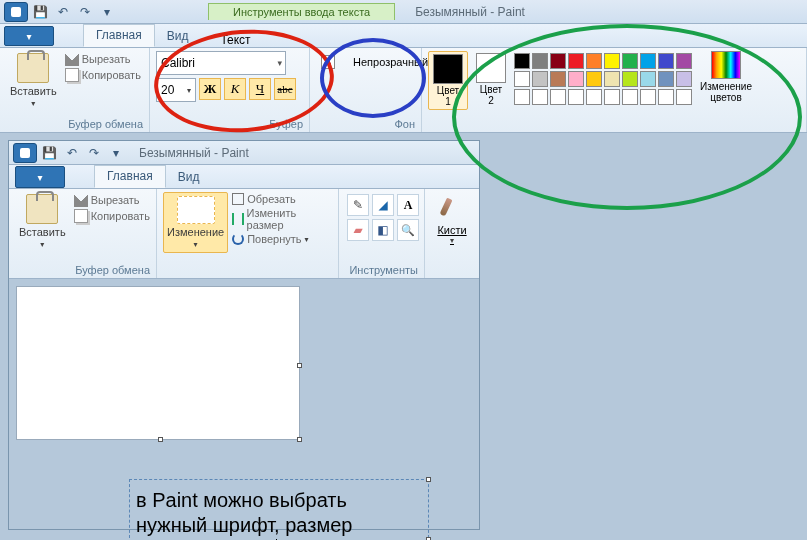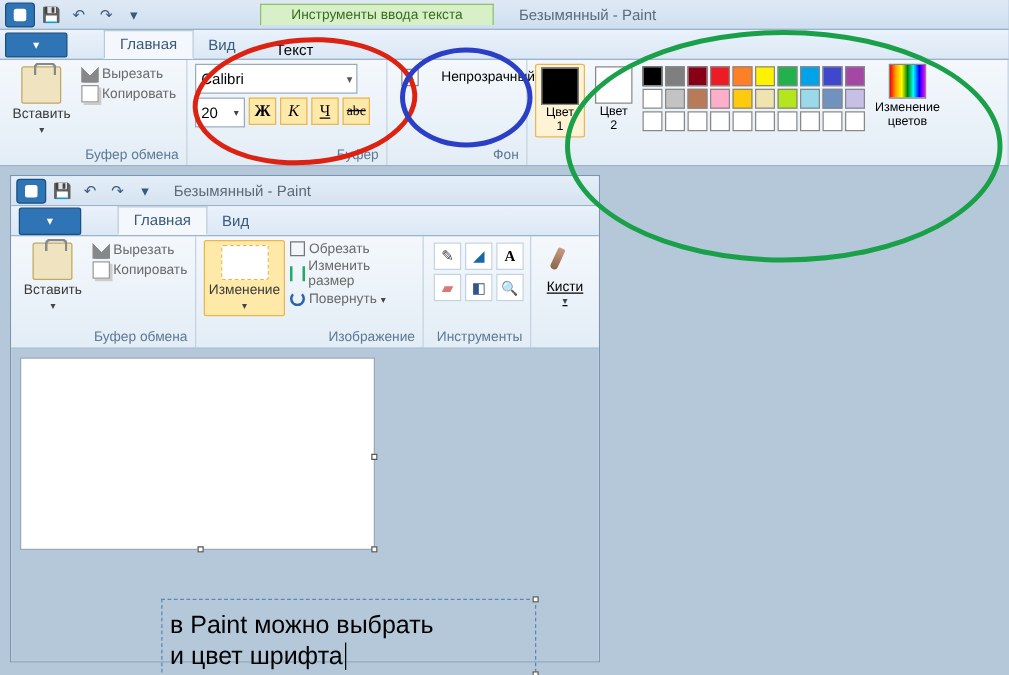--- a/index.html
+++ b/index.html
@@ -333,21 +333,20 @@
             <div class="sic resize"></div>
             <span>Изменить размер</span>
           </div>
           <div class="smallrow">
             <div class="sic rotate"></div>
             <span>Повернуть</span>
             <span class="dd-tri">▾</span>
           </div>
         </div>
       </div>
-      <div class="group-label">Изображение</div>
     </div>
 
     <div class="group" style="width:86px;">
       <div class="group-body">
         <div class="toolgrid">
           <div class="tl pencil"></div>
           <div class="tl fill"></div>
           <div class="tl text">A</div>
           <div class="tl eraser"></div>
           <div class="tl picker"></div>
@@ -370,20 +369,21 @@
   </div>
 
   <div class="canvas-area">
     <div class="canvas">
       <div class="handle" style="right:-3px; top:50%;"></div>
       <div class="handle" style="right:-3px; bottom:-3px;"></div>
       <div class="handle" style="left:50%; bottom:-3px;"></div>
     </div>
     <div class="textbox">
       <div>в Paint можно выбрать</div>
+      <div>нужный шрифт, размер</div>
       <div><span>и цвет шрифта</span><span class="cursor"></span></div>
       <div class="handle" style="right:-3px; top:-3px;"></div>
 
       <div class="handle" style="right:-3px; top:50%;"></div>
     </div>
   </div>
 </div>
 
 <div class="ann red"></div>
 <div class="ann blue"></div>

